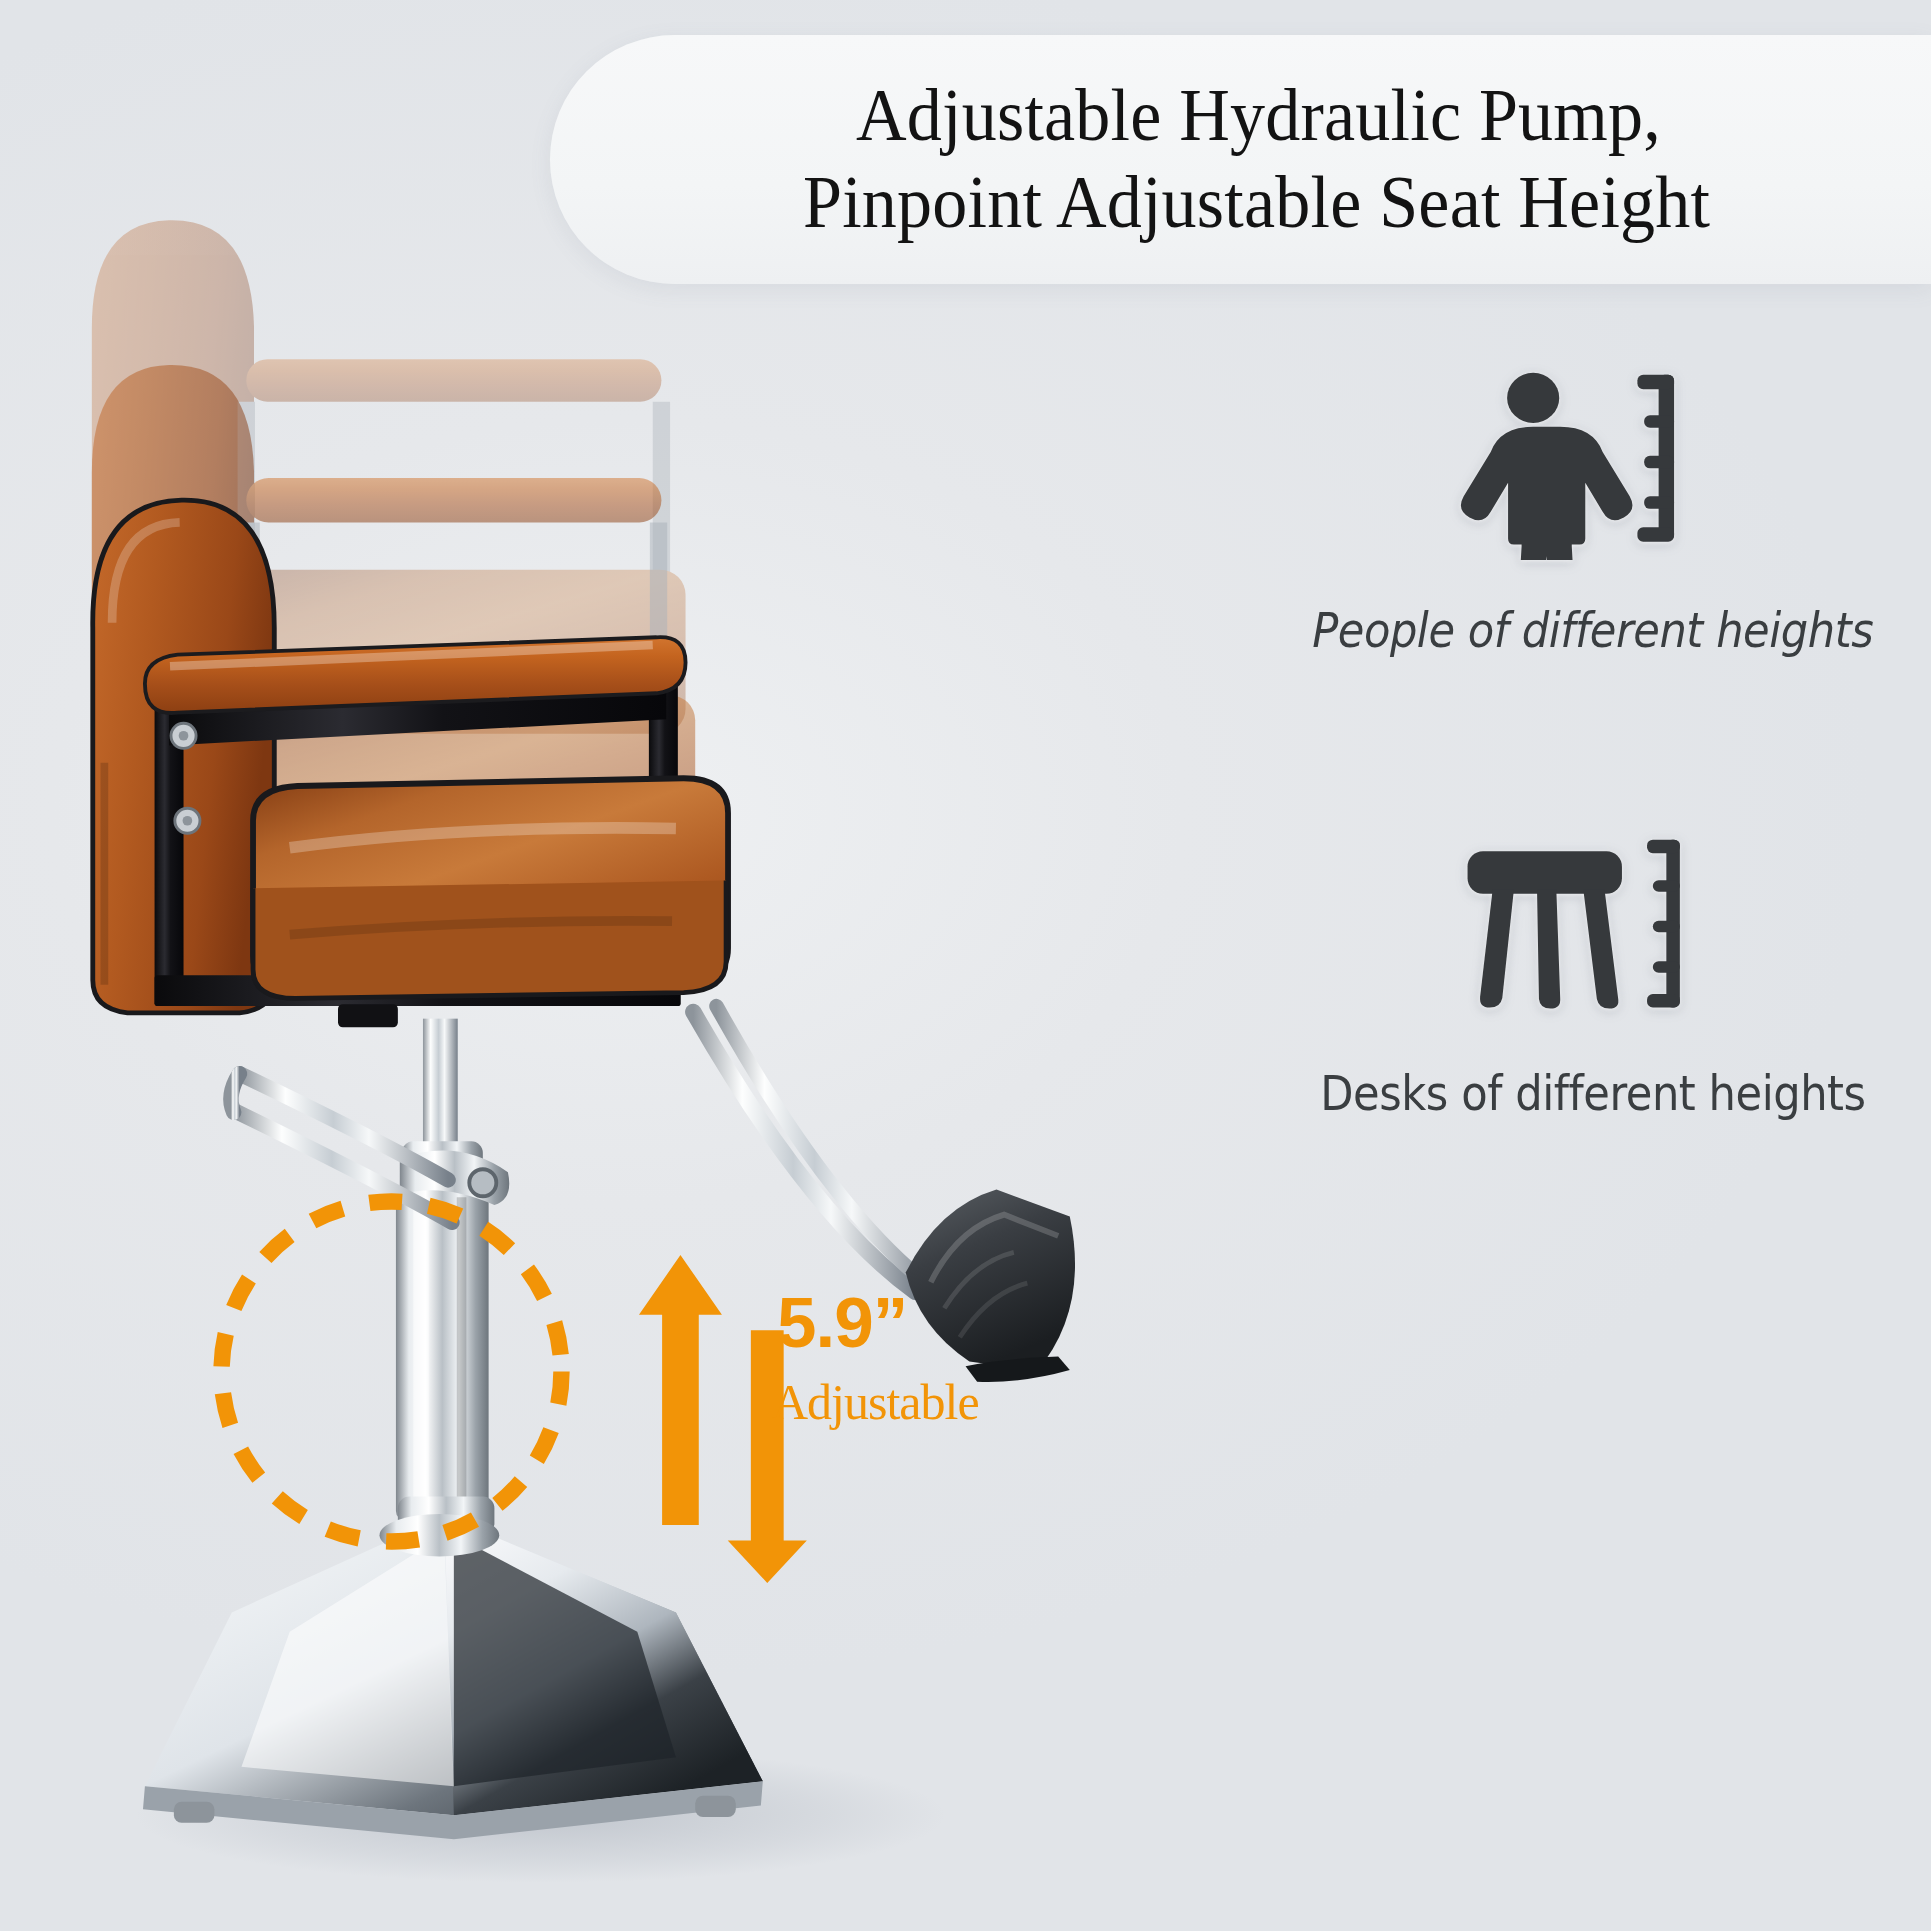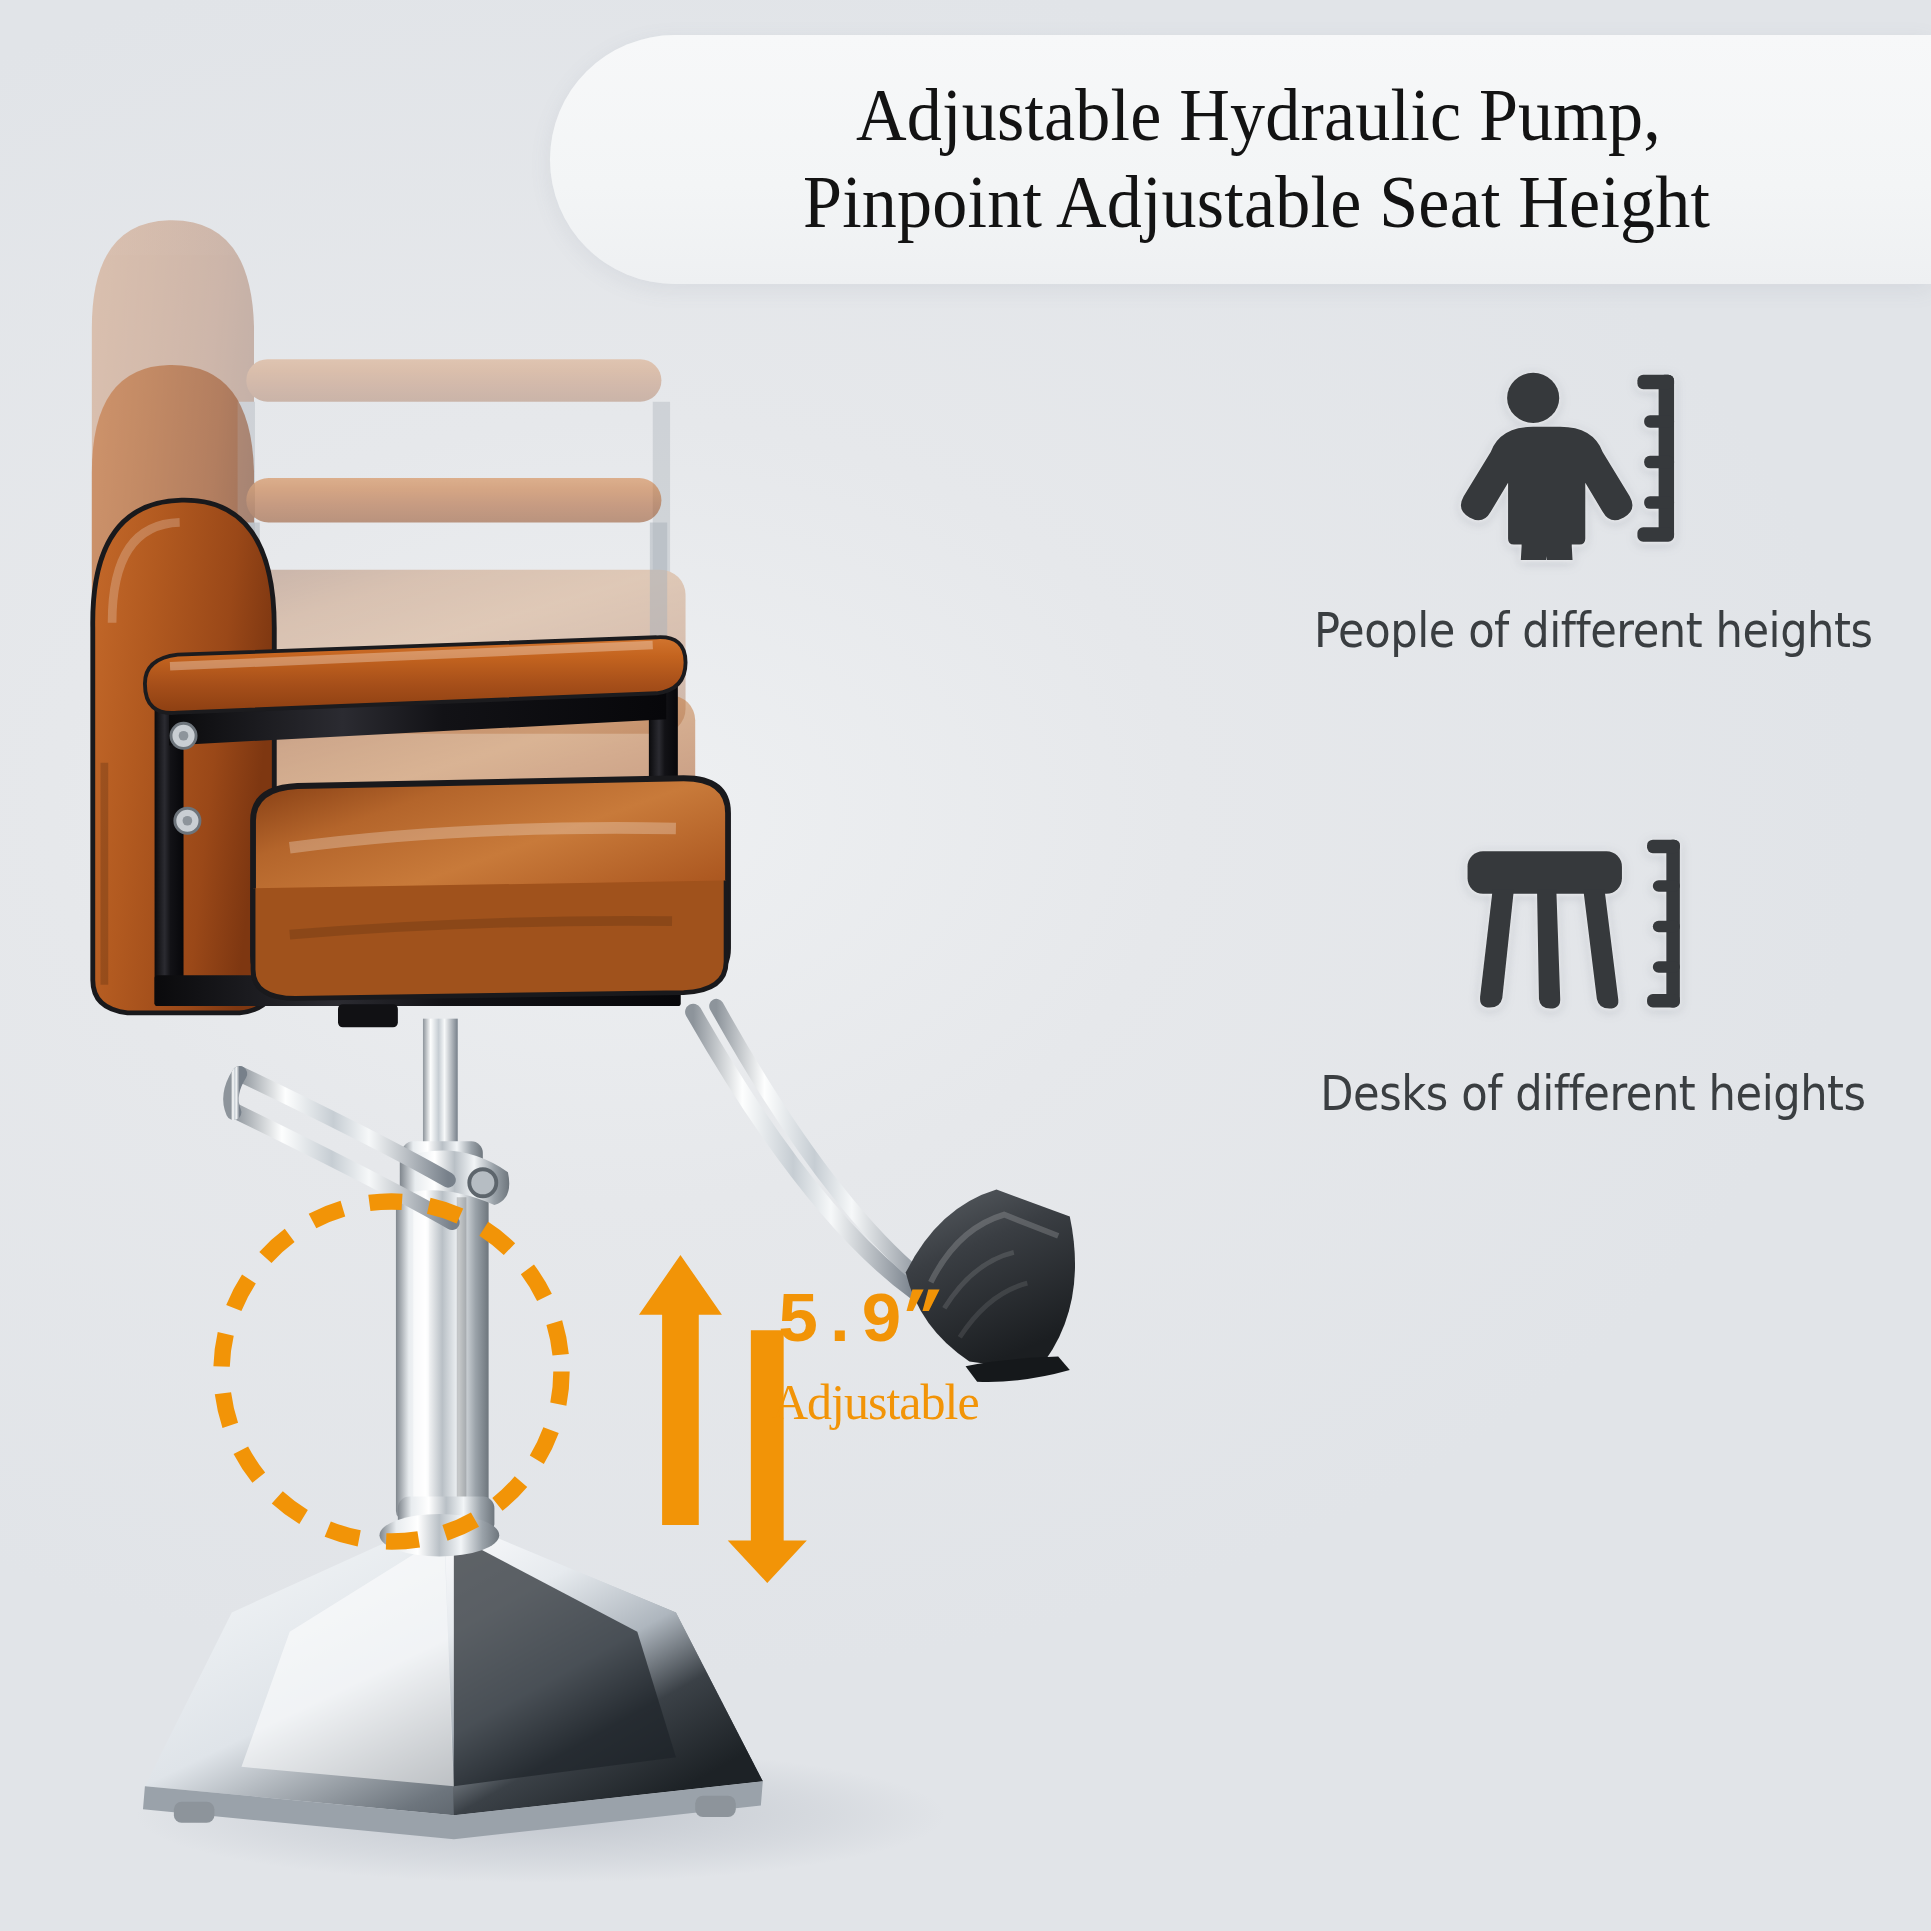--- a/index.html
+++ b/index.html
@@ -27,41 +27,41 @@
   }
   #title-card .tline{
     font-family:"Liberation Serif","DejaVu Serif",serif;
     font-size:73px;line-height:1.18;color:#131313;
     letter-spacing:0.2px;white-space:nowrap;
     transform:scaleX(.96);transform-origin:left center;
   }
 
   
   .feature{position:absolute;display:flex;flex-direction:column;align-items:center;}
-  #feature-people{left:1313px;top:367px;width:560px;}
+  #feature-people{left:1313px;top:367px;width:560px;font-style:italic;}
   #feature-desks{left:1313px;top:830px;width:560px;}
   .feature .icon-row{display:flex;align-items:flex-end;justify-content:center;height:193px;}
   .feature .caption{
     margin-top:42px;font-size:48px;color:#3a3e41;white-space:nowrap;
     font-family:"DejaVu Sans",sans-serif;
     transform:scaleX(.90);transform-origin:center;
     letter-spacing:-0.5px;
   }
   .ico{filter:drop-shadow(0 1.9px 2.9px rgba(255,255,255,.85)) drop-shadow(0 2.9px 4.8px rgba(90,100,115,.25));}
 
   
   #chair-scene{position:absolute;left:0;top:87px;width:1207px;height:1844px;}
   .ghost{opacity:.30;}
   .ghost2{opacity:.50;}
 
   
   #measure-group{position:absolute;left:637px;top:1255px;width:463px;height:328px;}
   #measure-value{
     position:absolute;left:140px;top:27px;font-size:71px;font-weight:bold;
-    color:#F29407;font-family:Liberation Mono, monospace;letter-spacing:-1px;
+    color:#F29407;font-family:Liberation Sans, sans-serif;letter-spacing:-1px;
   }
   #measure-label{
     position:absolute;left:135px;top:118px;font-size:50px;
     color:#F29407;font-family:Liberation Serif, serif;letter-spacing:-1px;
   }
 
   #highlight-circle{position:absolute;left:208px;top:1188px;width:367px;height:367px;}
 </style>
 </head>
 <body>

